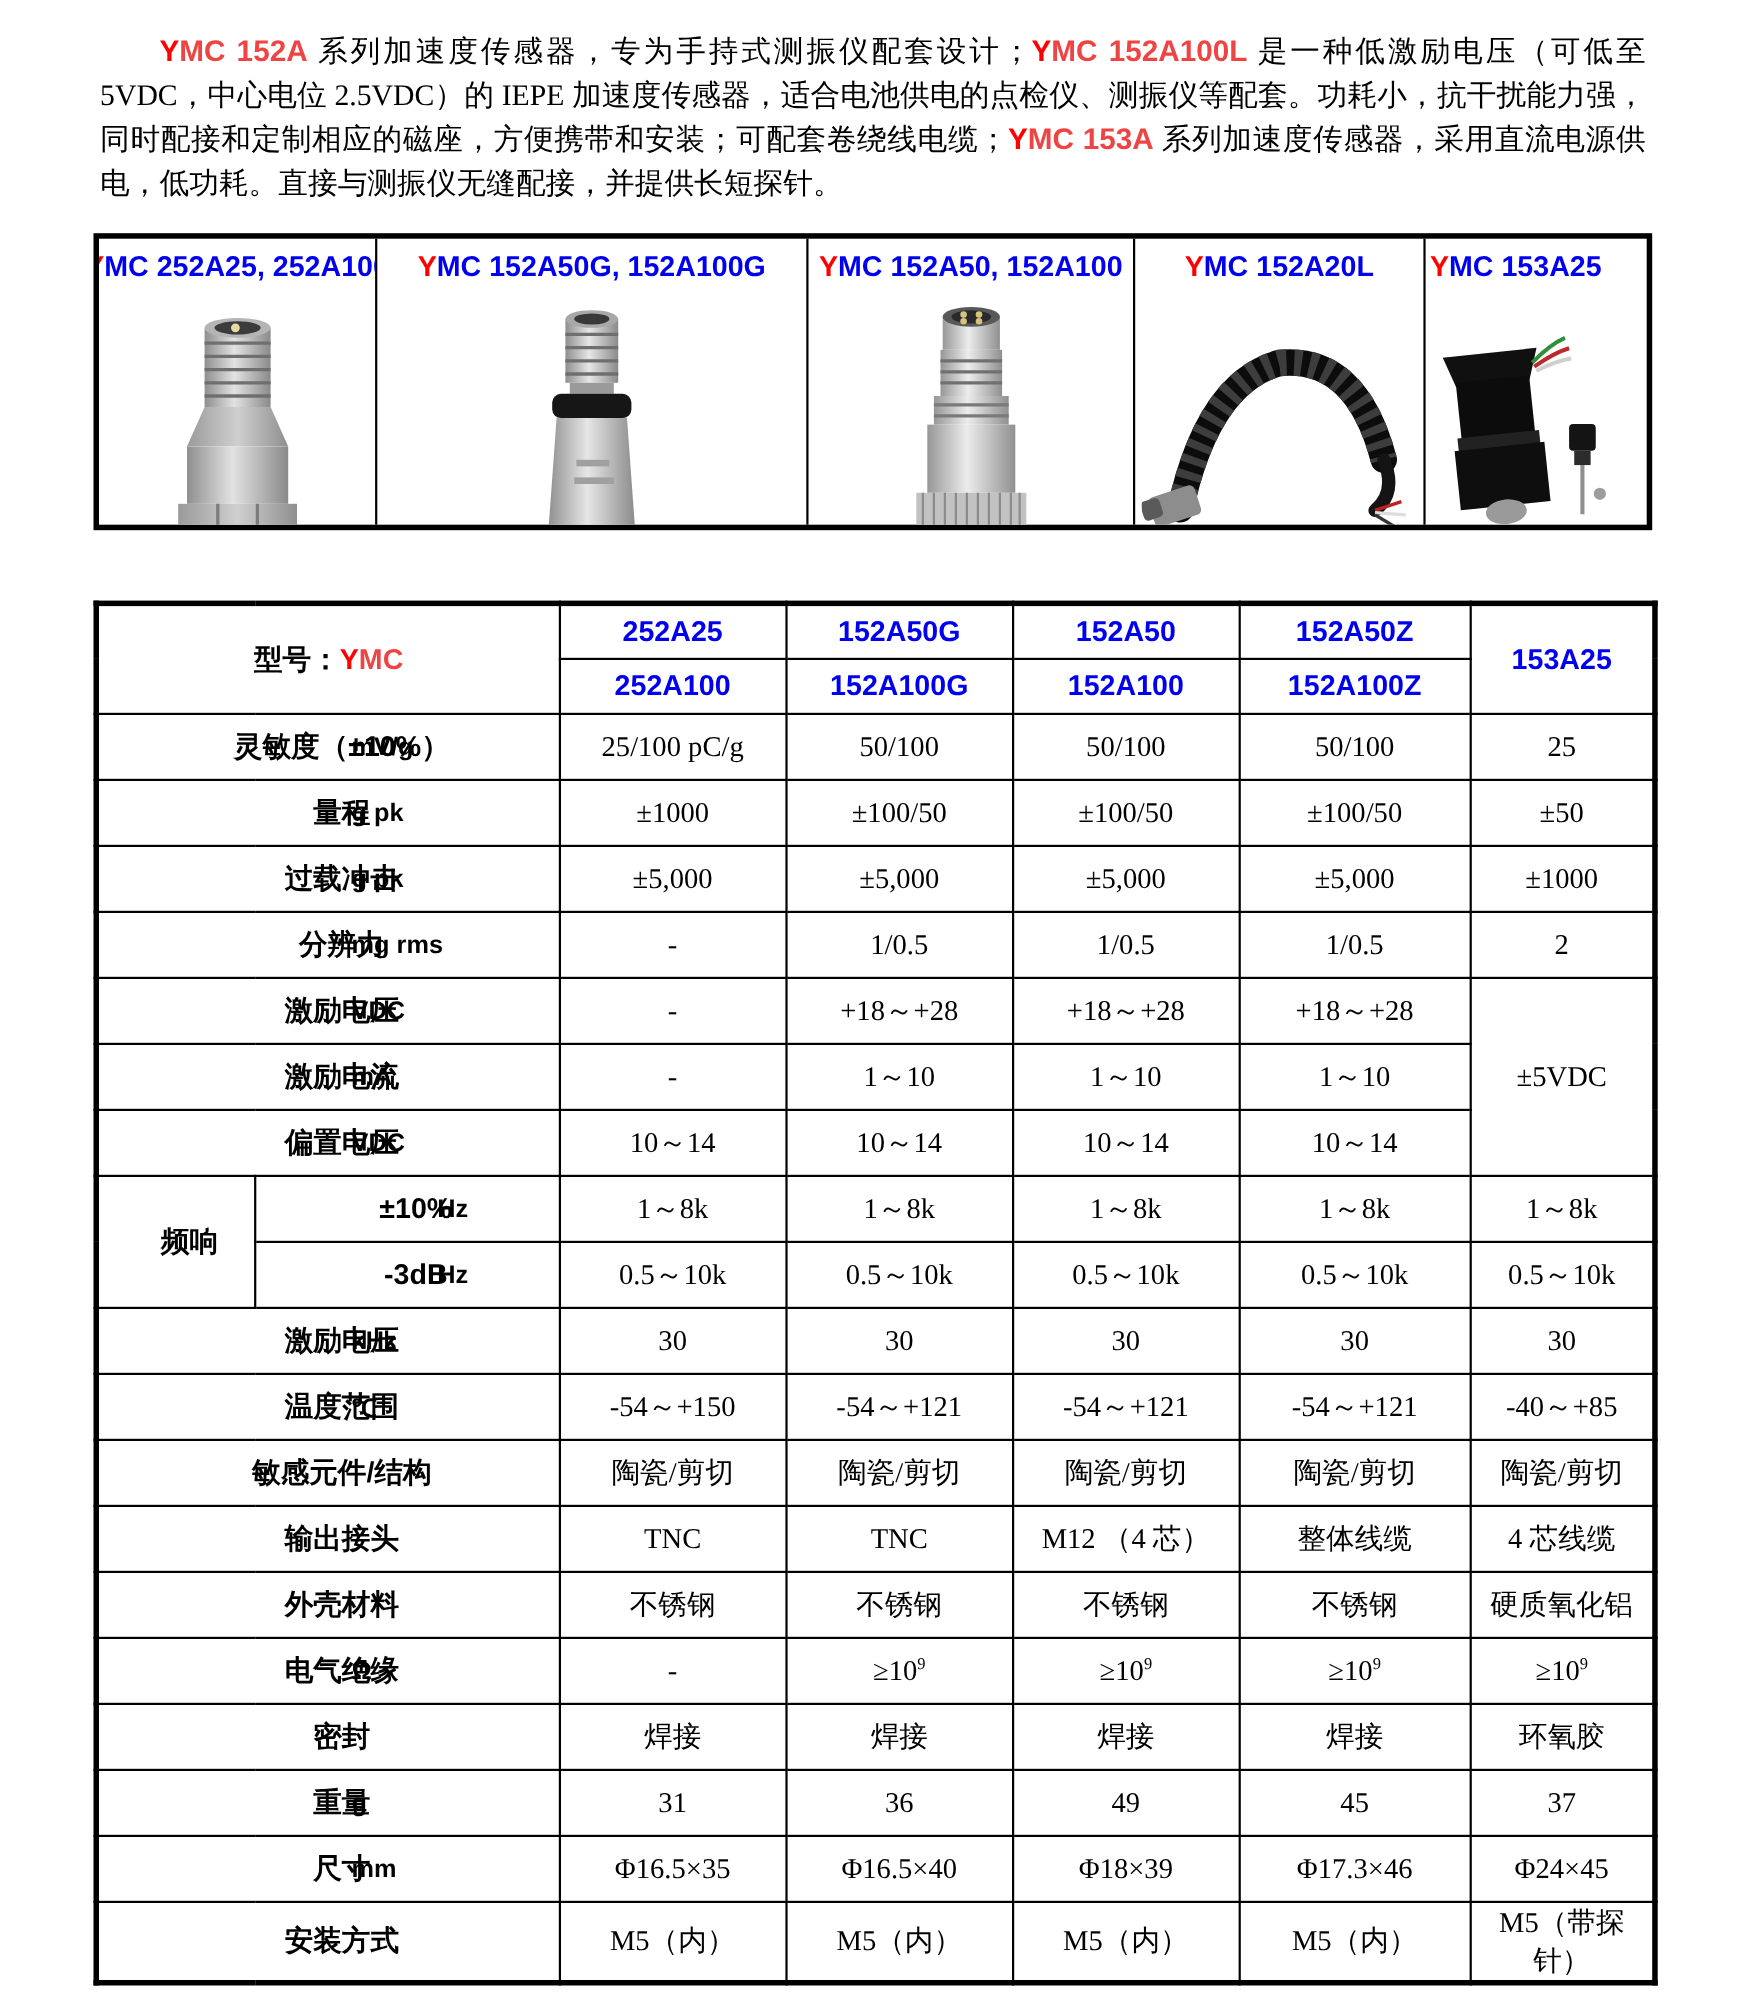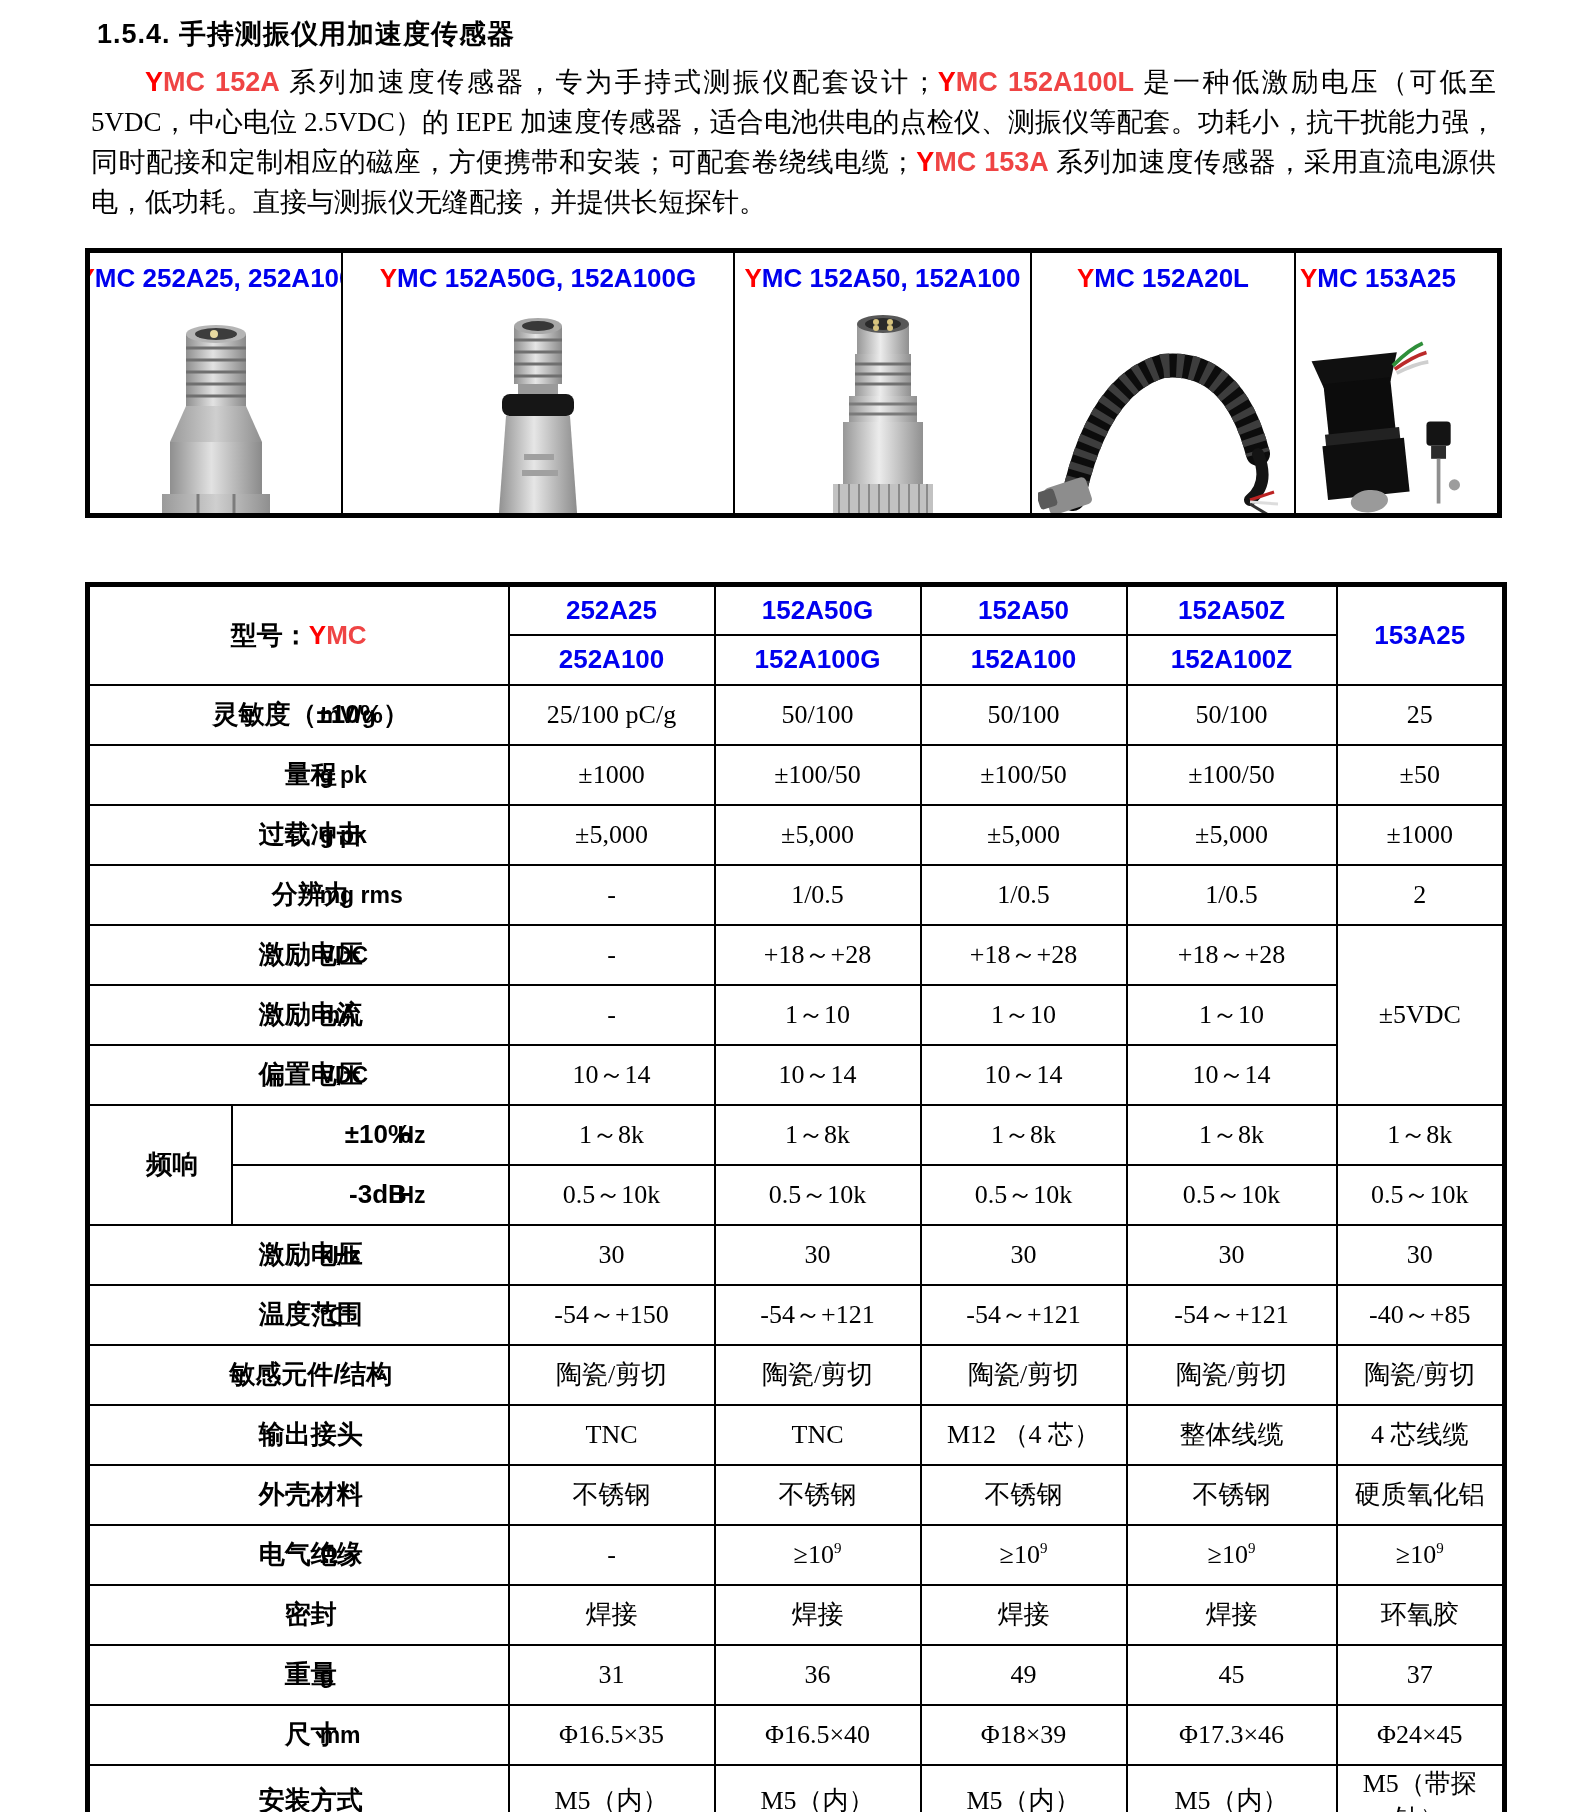--- a/index.html
+++ b/index.html
@@ -101,21 +101,20 @@
   td.lbl.subl { padding-left:16px; }
   td.lbl.subl .unit { left:60%; }
   td.val { font-family:"Liberation Serif", serif; }
   td.val sup { font-size:15px; vertical-align:super; }
 </style>
 </head>
 <body>
 
 <div class="page">
 
-  <div class="title">1.5.4. 手持测振仪用加速度传感器</div>
 
   <p class="intro"><span class="red">Y</span><span class="blue">MC 152A</span><span> 系列加速度传感器，专为手持式测振仪配套设计；</span><span class="red">Y</span><span class="blue">MC 152A100L</span><span> 是一种低激励电压（可低至 5VDC，中心电位 2.5VDC）的 IEPE 加速度传感器，适合电池供电的点检仪、测振仪等配套。功耗小，抗干扰能力强，同时配接和定制相应的磁座，方便携带和安装；可配套卷绕线电缆；</span><span class="red">Y</span><span class="blue">MC 153A</span><span> 系列加速度传感器，采用直流电源供电，低功耗。直接与测振仪无缝配接，并提供长短探针。</span></p>
 
   <div class="product-strip">
 
     <div class="pcell pc1">
       <div class="plabel"><span class="red">Y</span><span>MC 252A25, 252A100</span></div>
       <div class="pimg">
         <svg width="220" height="222" viewBox="0 0 220 222">
           <defs>

